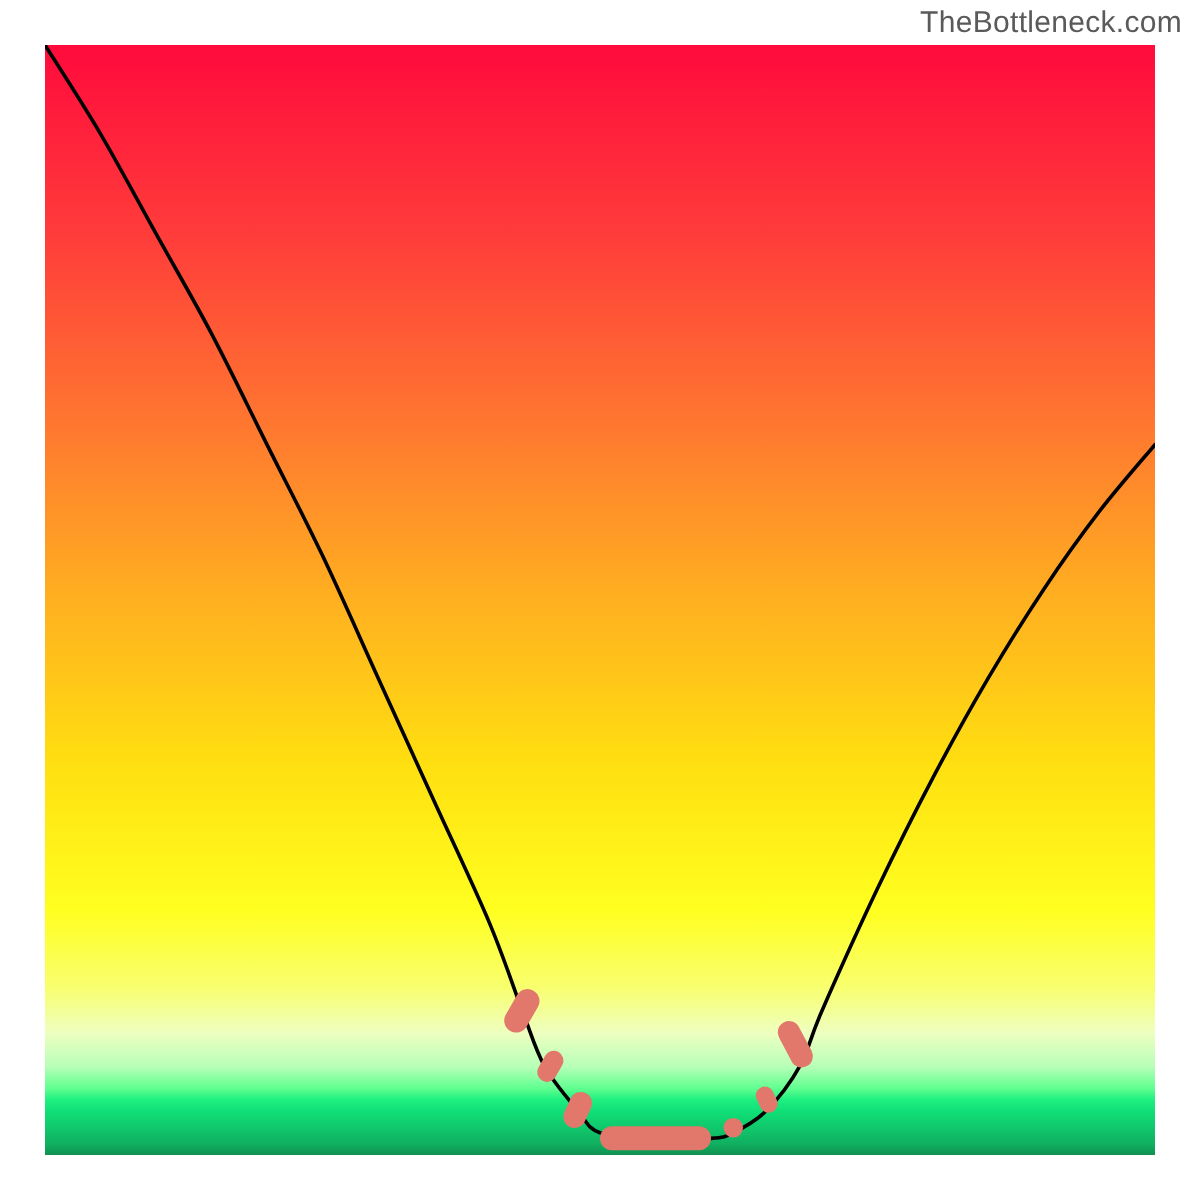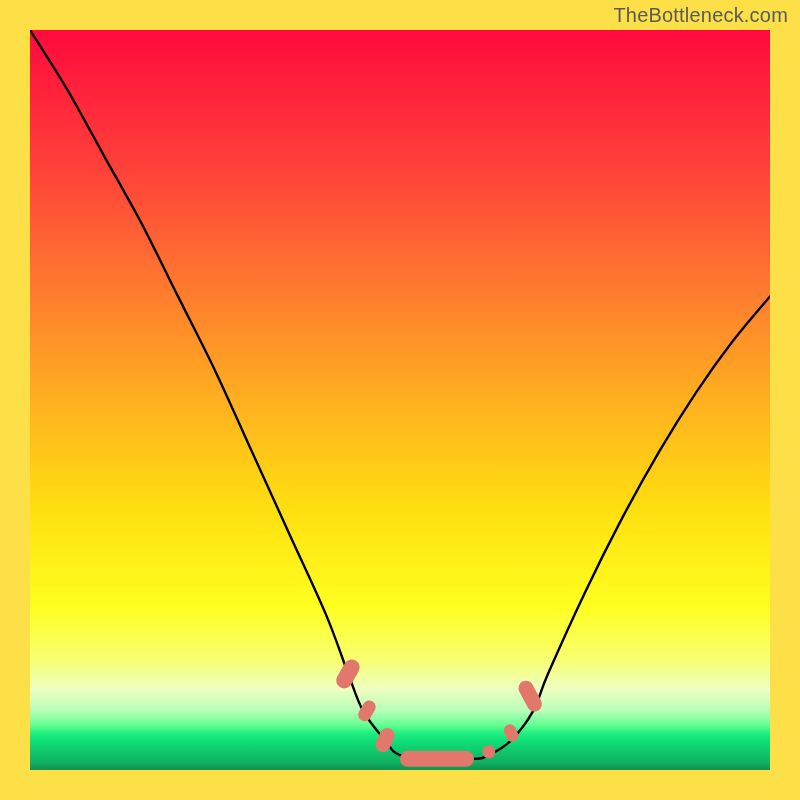--- a/index.html
+++ b/index.html
@@ -1,21 +1,21 @@
 <!DOCTYPE html>
 <html><head>
 <meta charset="utf-8">
 <style>
   * { margin: 0; padding: 0; box-sizing: border-box; }
   html, body { width: 800px; height: 800px; overflow: hidden; background: #000; }
   .frame {
     position: relative;
     width: 800px;
     height: 800px;
-    background: #fde047;
+    background: #ffffff;
   }
   .plot-area {
     position: absolute;
     left: 30px;
     top: 30px;
     width: 740px;
     height: 740px;
     background: linear-gradient(to bottom,
       #ff0a3c 0%,
       #ff3f3a 18%,

